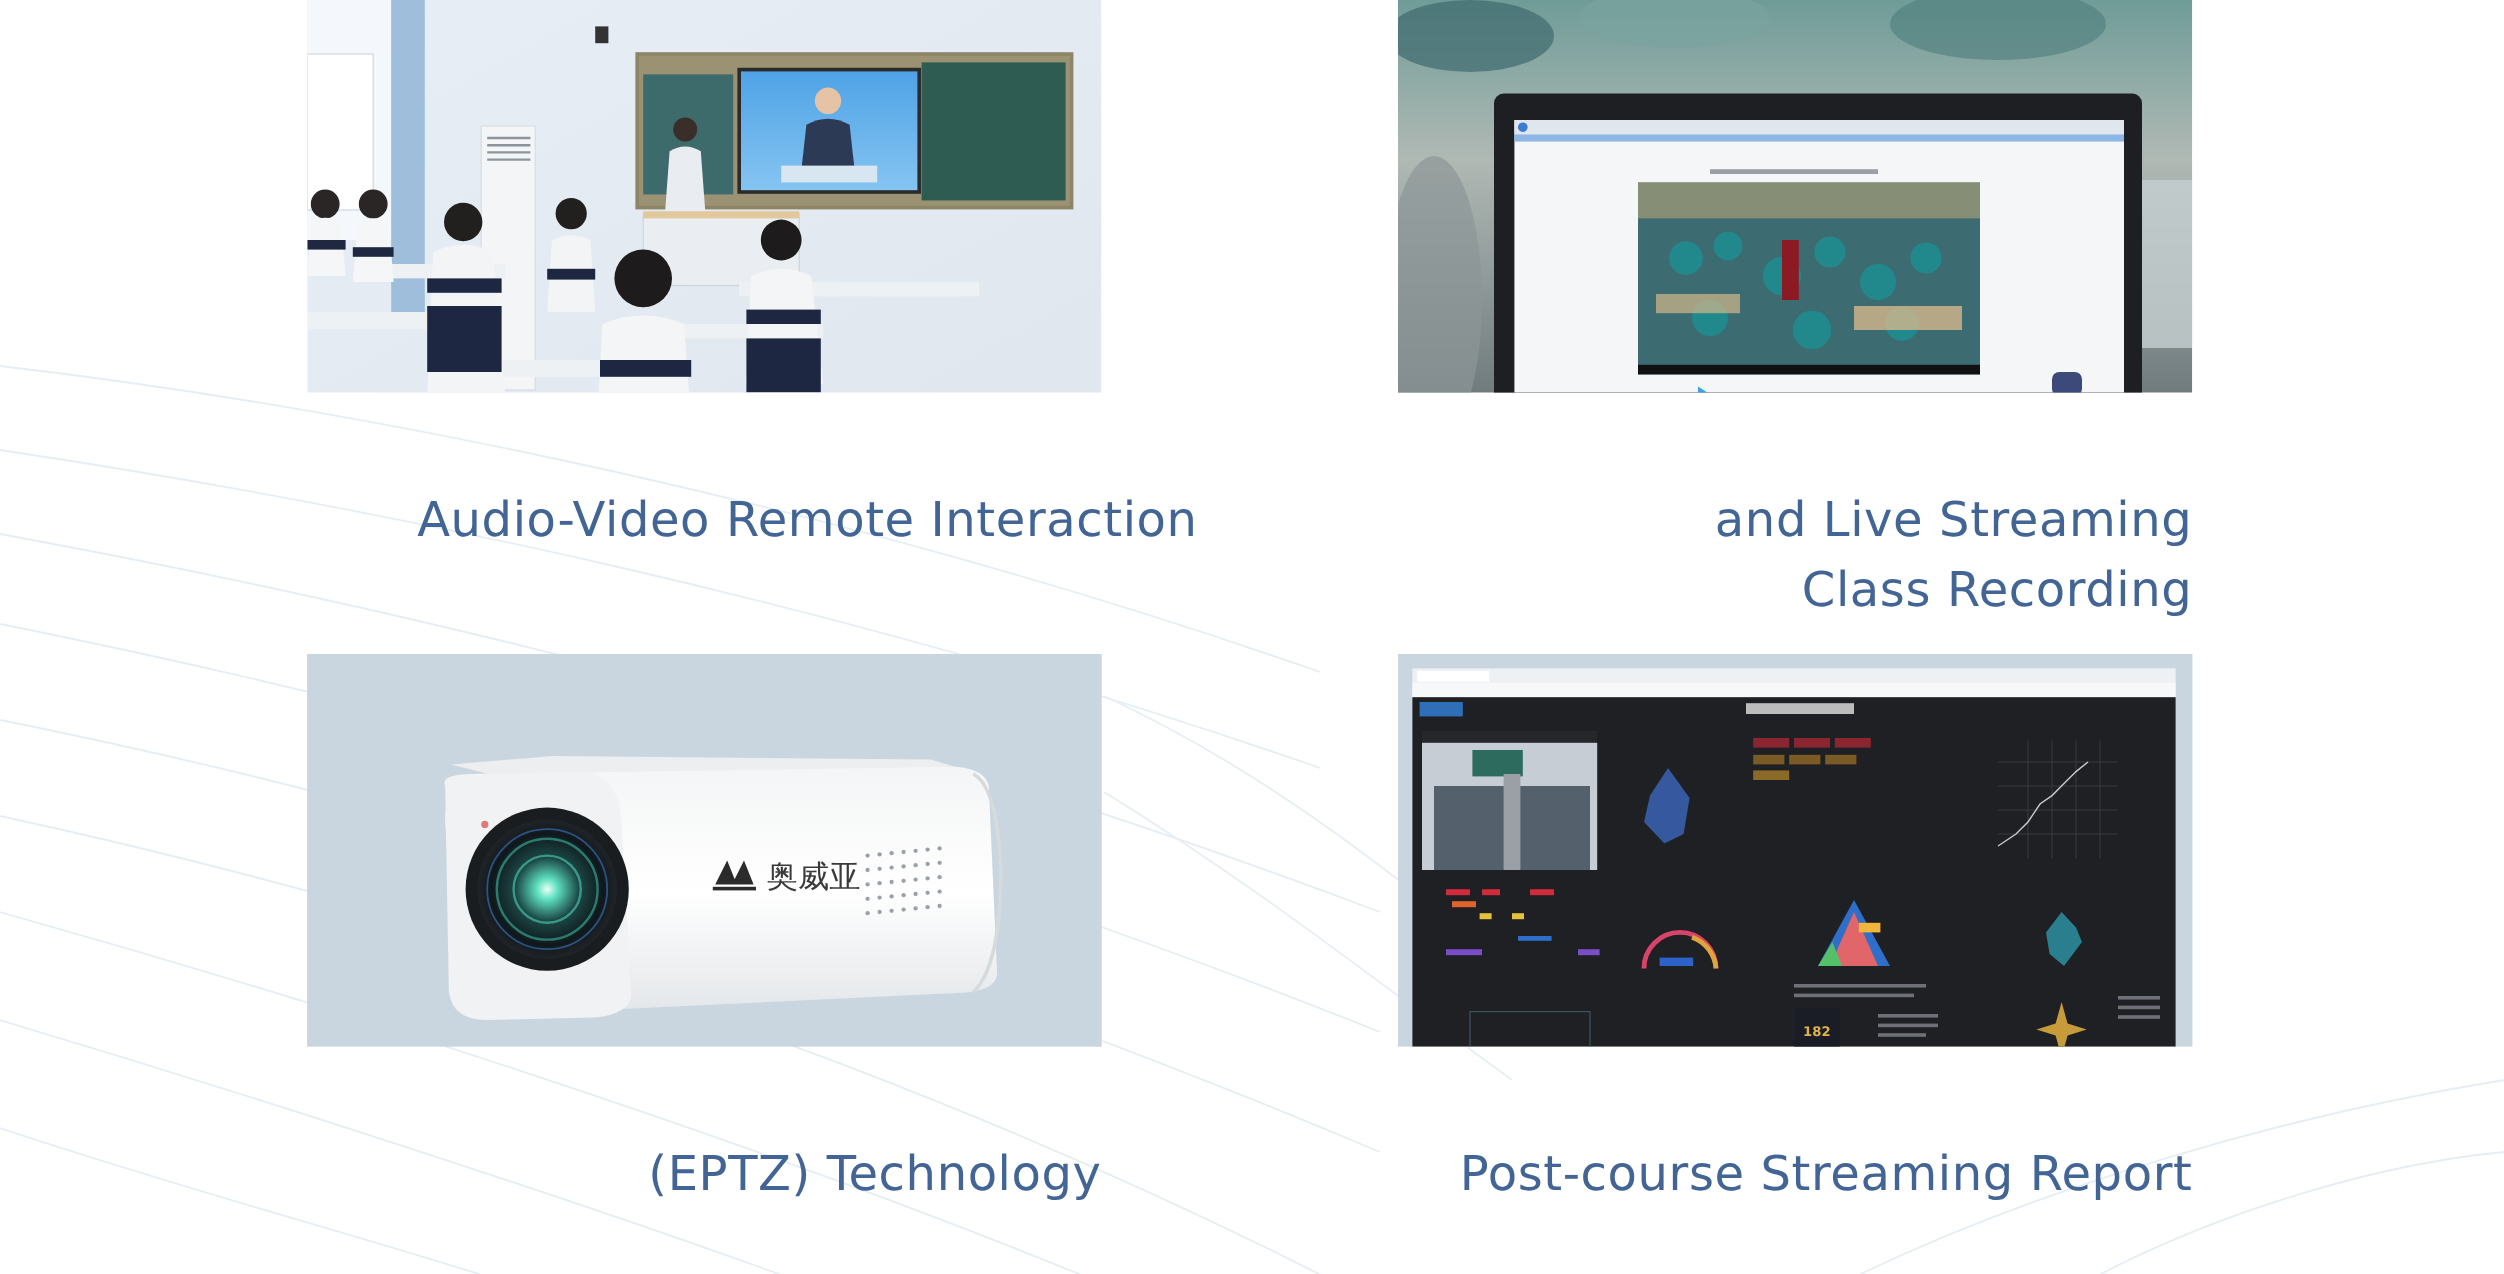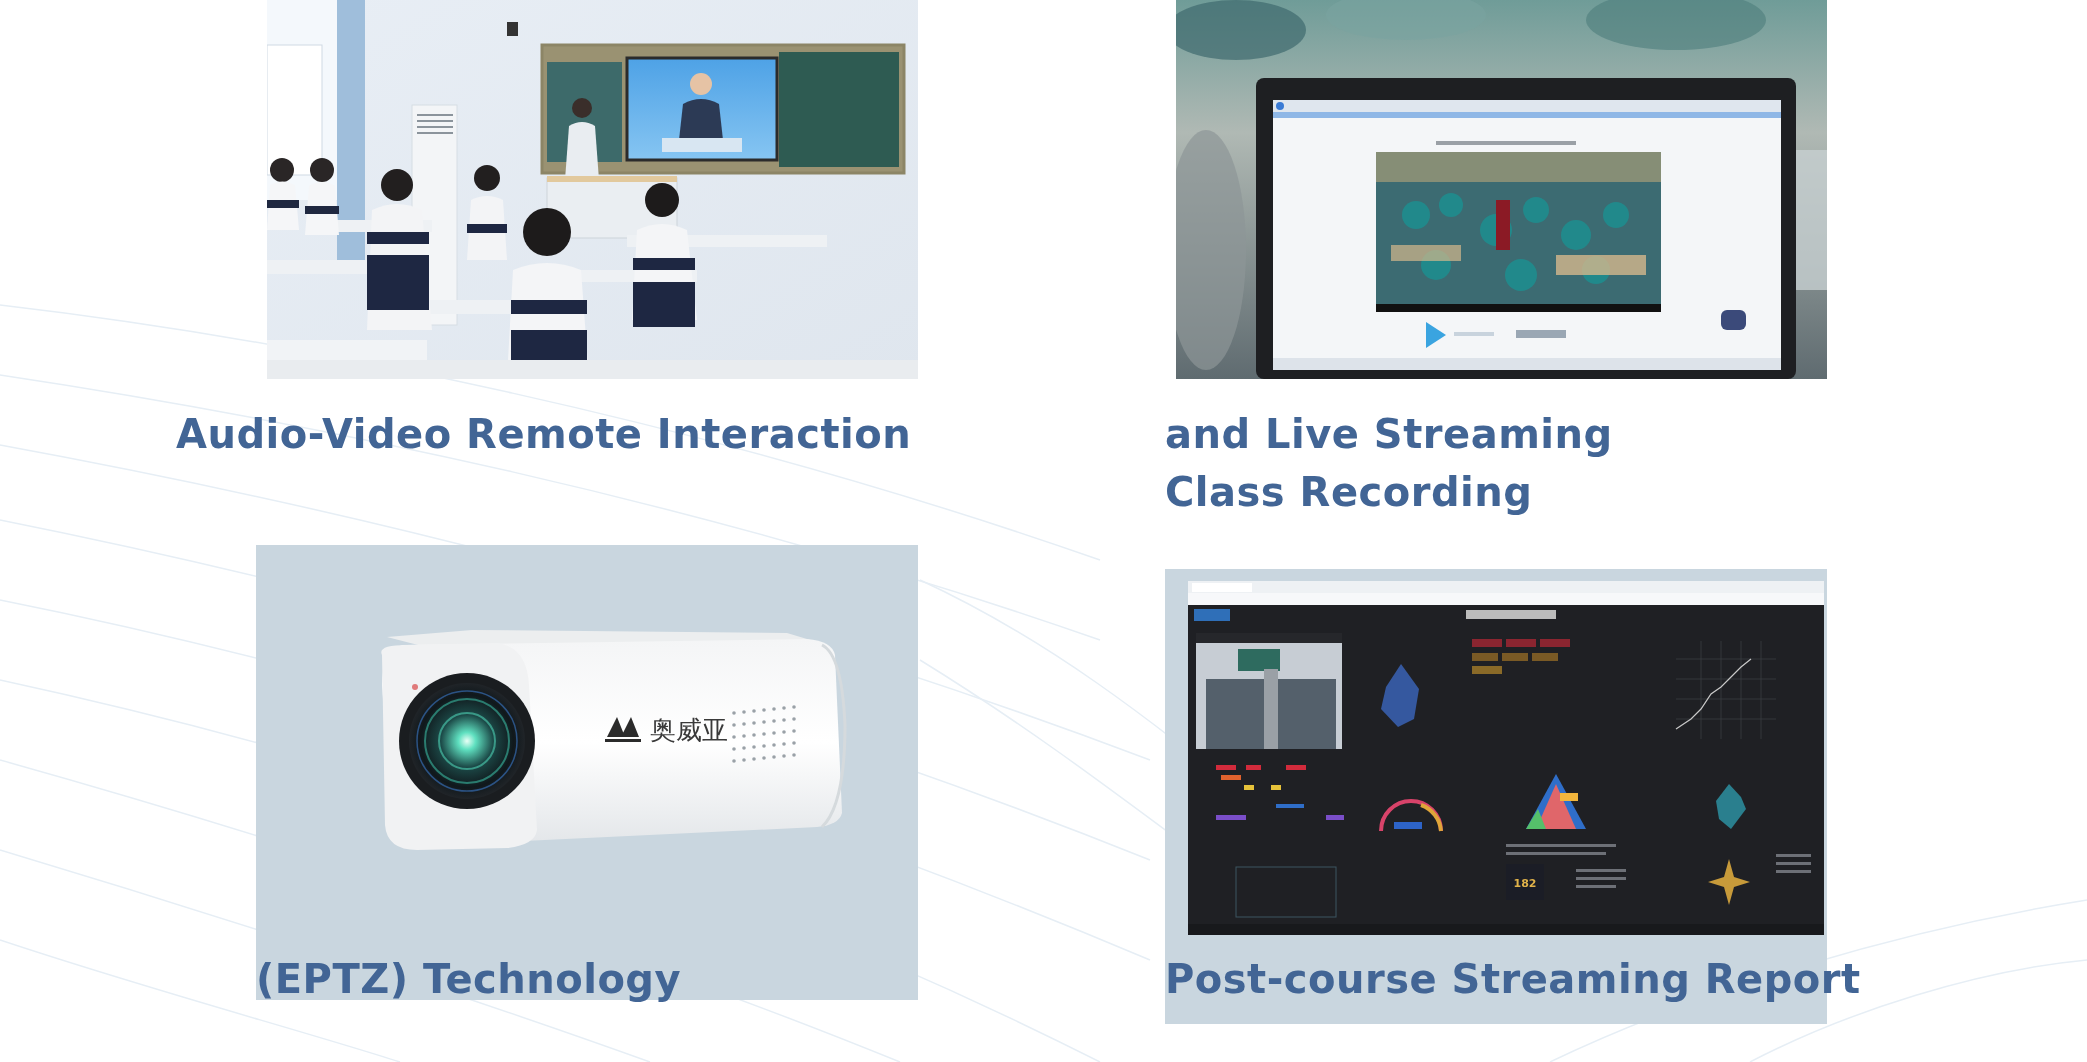--- a/index.html
+++ b/index.html
@@ -1,20 +1,20 @@
 <!DOCTYPE html>
 <html><head>
 <meta charset="utf-8">
 <style>
   * { box-sizing: border-box; margin: 0; padding: 0; }
   html, body { width: 2087px; height: 1062px; overflow: hidden; background: #ffffff; }
   body { position: relative; font-family: "DejaVu Sans", sans-serif; }
   .bg-lines { position: absolute; left: 0; top: 0; width: 2087px; height: 1062px; z-index: 0; }
-  .card-img { position: absolute; width: 662px; height: 455px; overflow: hidden; z-index: 1; padding-left: 11px; }
-  .caption { position: absolute; z-index: 2; color: #426595; font-family: "DejaVu Sans", sans-serif; font-weight: bold; font-size: 40px; line-height: 58px; text-align: left; letter-spacing: 0.5px; white-space: nowrap; }
+  .card-img { position: absolute; width: 662px; height: 327px; overflow: hidden; z-index: 1; }
+  .caption { position: absolute; z-index: 2; color: #426595; font-family: "DejaVu Sans", sans-serif; font-weight: normal; font-size: 40px; line-height: 58px; text-align: right; letter-spacing: 0.5px; white-space: nowrap; }
   .caption span { display: block; }
 </style>
 </head>
 <body>
 
 <svg class="bg-lines" viewBox="0 0 2087 1062" xmlns="http://www.w3.org/2000/svg">
   <g fill="none" stroke="#e6eef5" stroke-width="1.5">
     <path d="M0 305 C 300 340, 700 420, 1100 560"></path>
     <path d="M0 375 C 300 420, 700 500, 1100 640"></path>
     <path d="M0 445 C 300 500, 700 590, 1150 760"></path>
@@ -239,21 +239,21 @@
         <circle cx="507" cy="212" r="1.8"></circle>
         <circle cx="517" cy="211" r="1.8"></circle>
         <circle cx="527" cy="210" r="1.8"></circle>
     </g>
   </svg>
 </div>
 <div class="caption" style="left:256px; top:950px; width:662px;">
   <span>(EPTZ) Technology</span>
 </div>
 
-<div class="card-img" style="left:1165px; top:569px; background:#c9d6df;">
+<div class="card-img" style="left:1165px; top:545px; background:#c9d6df;">
   <svg width="662" height="379" viewBox="0 0 662 379" xmlns="http://www.w3.org/2000/svg">
     <rect width="662" height="379" fill="#c9d6df"></rect>
 
     <rect x="12" y="12" width="636" height="24" fill="#eef1f4"></rect>
     <rect x="16" y="14" width="60" height="9" fill="#ffffff"></rect>
     <rect x="12" y="24" width="636" height="12" fill="#f7f8fa"></rect>
 
     <rect x="12" y="36" width="636" height="330" fill="#1f2024"></rect>
     <rect x="18" y="40" width="36" height="12" fill="#2f6fb8"></rect>
     <rect x="290" y="41" width="90" height="9" fill="#bcbcbc"></rect>

